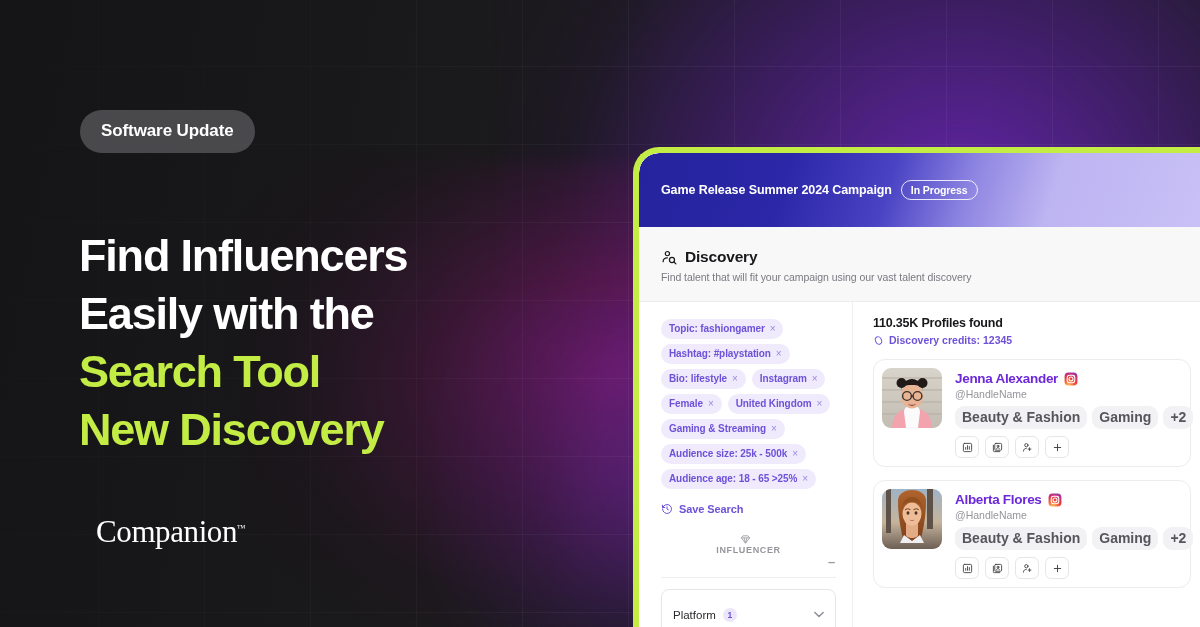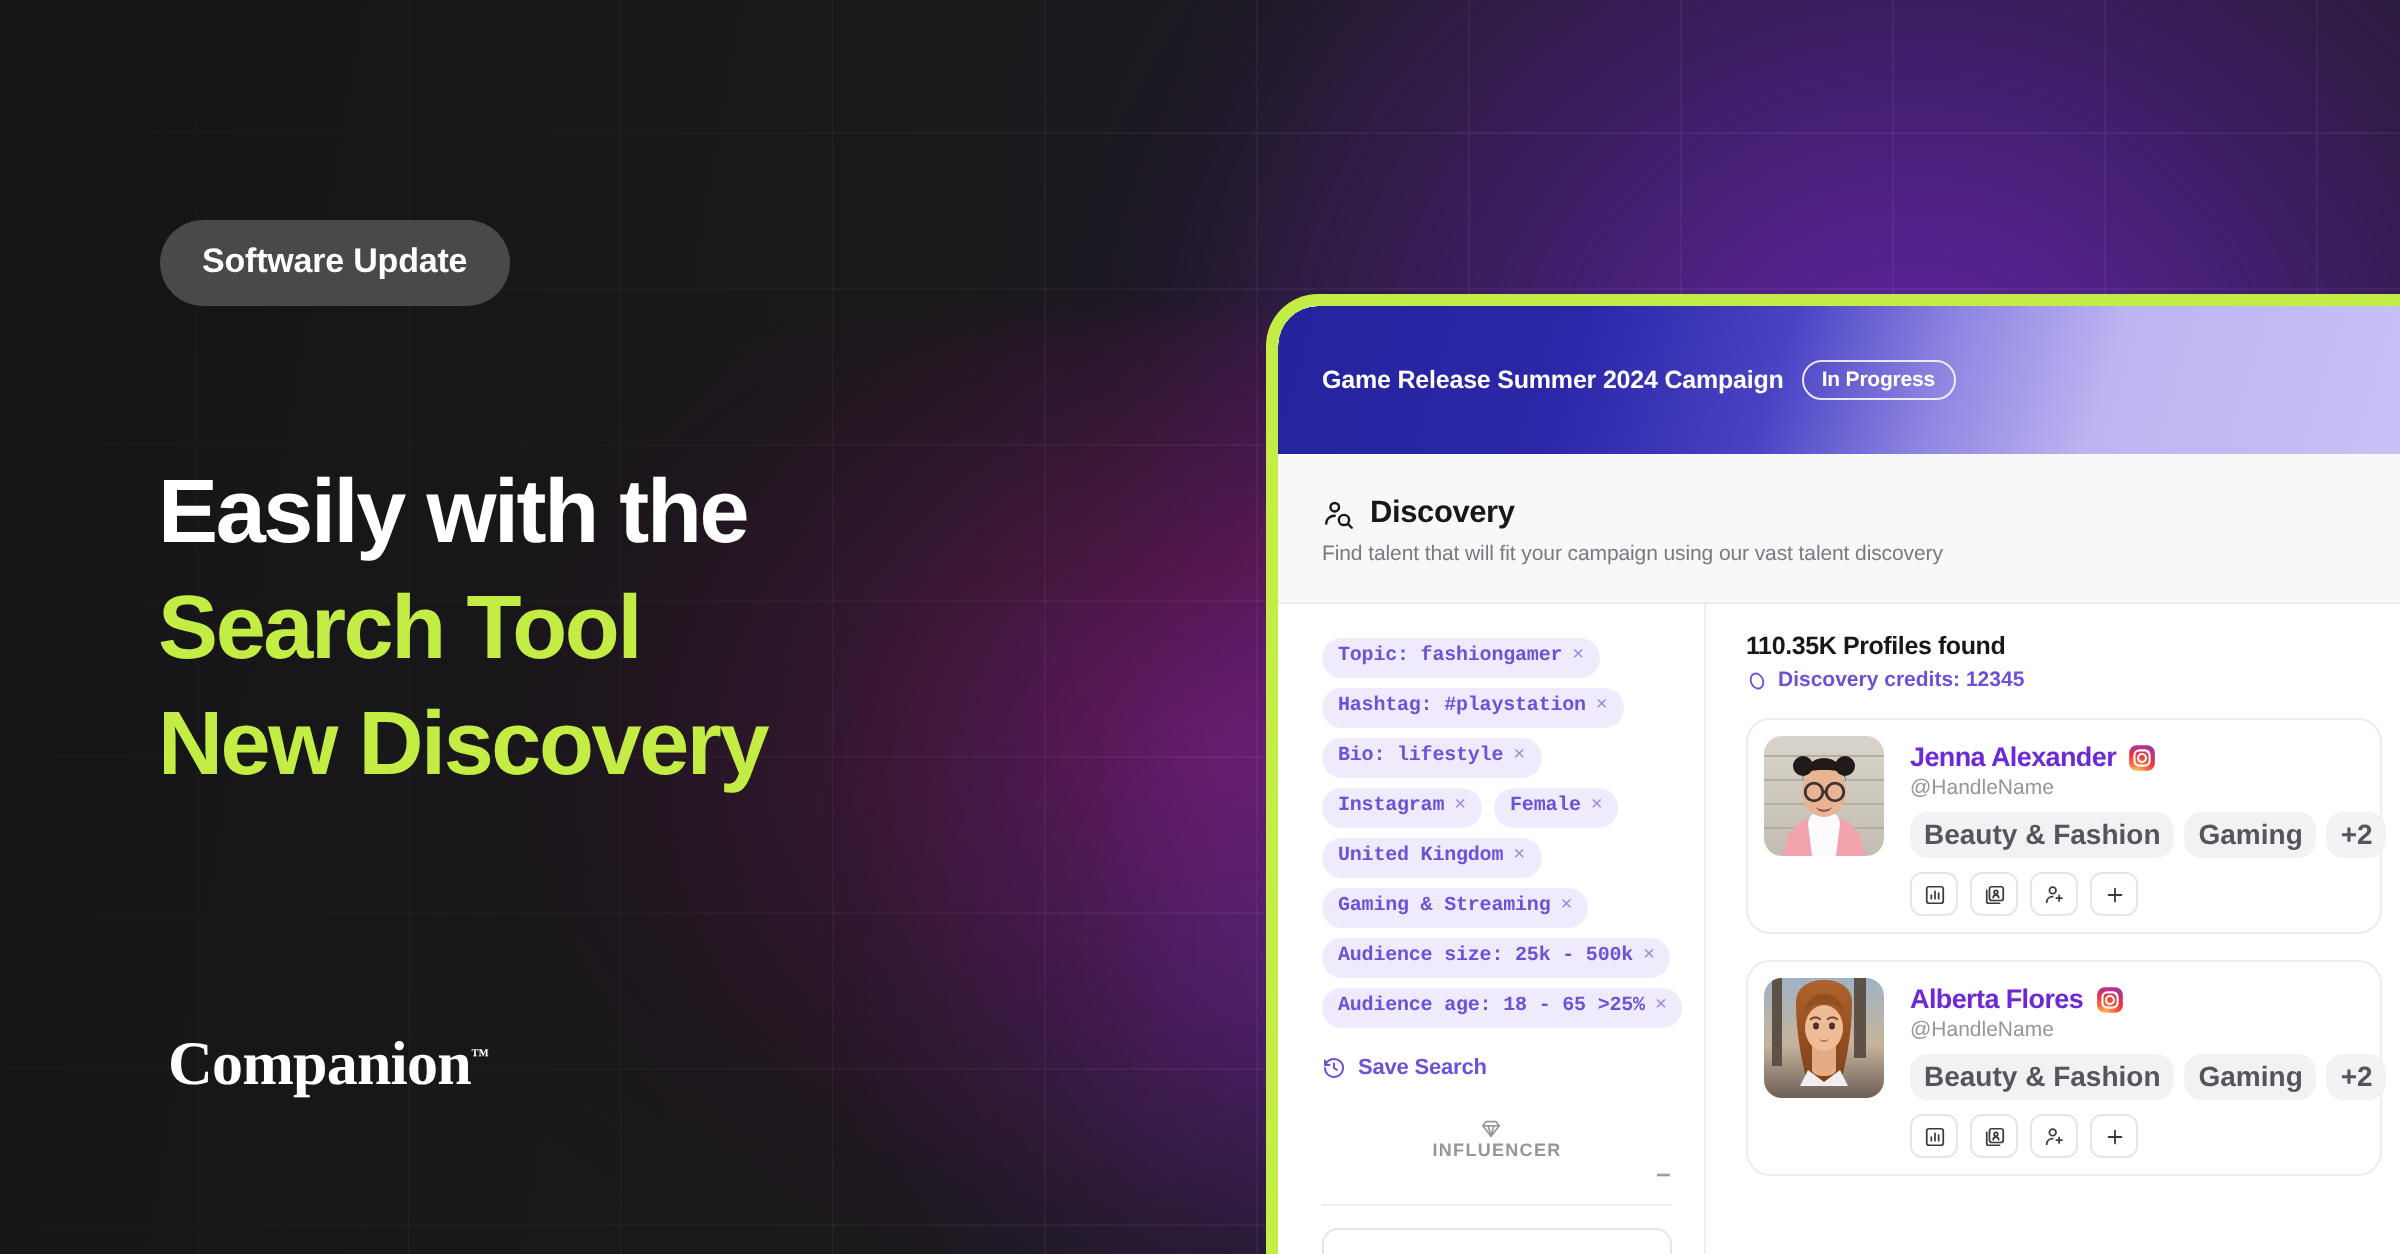--- a/index.html
+++ b/index.html
@@ -53,23 +53,23 @@
     padding:11px 21px 12px; border-radius:22px;
     display:inline-block;
   }
   .headline {
     position:absolute; left:79px; top:227px;
     color:#fff; font-size:45px; line-height:58px;
     font-weight:700; letter-spacing:-1.2px;
   }
   .headline .accent { color:#c3ec45; }
   .logo {
-    position:absolute; left:84px; top:514px;
+    position:absolute; left:96px; top:514px;
     color:#fff; font-family:"Liberation Serif", serif;
-    font-size:31px; font-weight:700; letter-spacing:-.4px;
+    font-size:31px; font-weight:400; letter-spacing:-.4px;
   }
   .logo sup { font-size:9px; vertical-align:super; letter-spacing:0; }
 
   
   #panel {
     position:absolute; left:633px; top:147px;
     width:575px; height:480px;
     border-top:6px solid #c3ec45;
     border-left:6px solid #c3ec45;
     border-top-left-radius:26px;
@@ -106,21 +106,21 @@
   .body-cols { display:flex; height:375px; }
   .col-filters { width:214px; padding:17px 16px 0 22px; border-right:1px solid #eeeef0; }
   .col-results { flex:1; padding:14px 0 0 20px; }
 
   .chips { display:flex; flex-wrap:wrap; gap:5px 6px; }
   .chip {
     background:#efeafc; color:#6d52d8;
     font-size:10px; font-weight:600;
     padding:4px 8px 5px; border-radius:11px;
     display:inline-flex; align-items:center; gap:5px;
-    white-space:nowrap; letter-spacing:-.1px;font-family:Liberation Mono, monospace;
+    white-space:nowrap; letter-spacing:-.1px;
   }
   .chip .x { color:#9b8ae0; font-size:10px; font-weight:400; }
 
   .save-search {
     margin-top:14px; display:flex; gap:6px;
     color:#6d52d8; font-size:11px; font-weight:700; letter-spacing:-.1px;
   }
 
   .sect-head {
     margin-top:19px; display:flex; align-items:center;
@@ -183,20 +183,21 @@
   <div class="glow-magenta"></div>
   <div class="glow-violet-low"></div>
   <div class="grid"></div>
   <div class="vignette"></div>
 </div>
 
 <div id="left">
   <div class="badge-update">Software Update</div>
 
   <div class="headline">
+    <div>Find Influencers</div>
     <div>Easily with the</div>
     <div class="accent">Search Tool</div>
     <div class="accent">New Discovery</div>
   </div>
 
   <div class="logo"><span>Companion</span><sup>™</sup></div>
 </div>
 
 <div id="panel">
  <div id="panel-inner">

